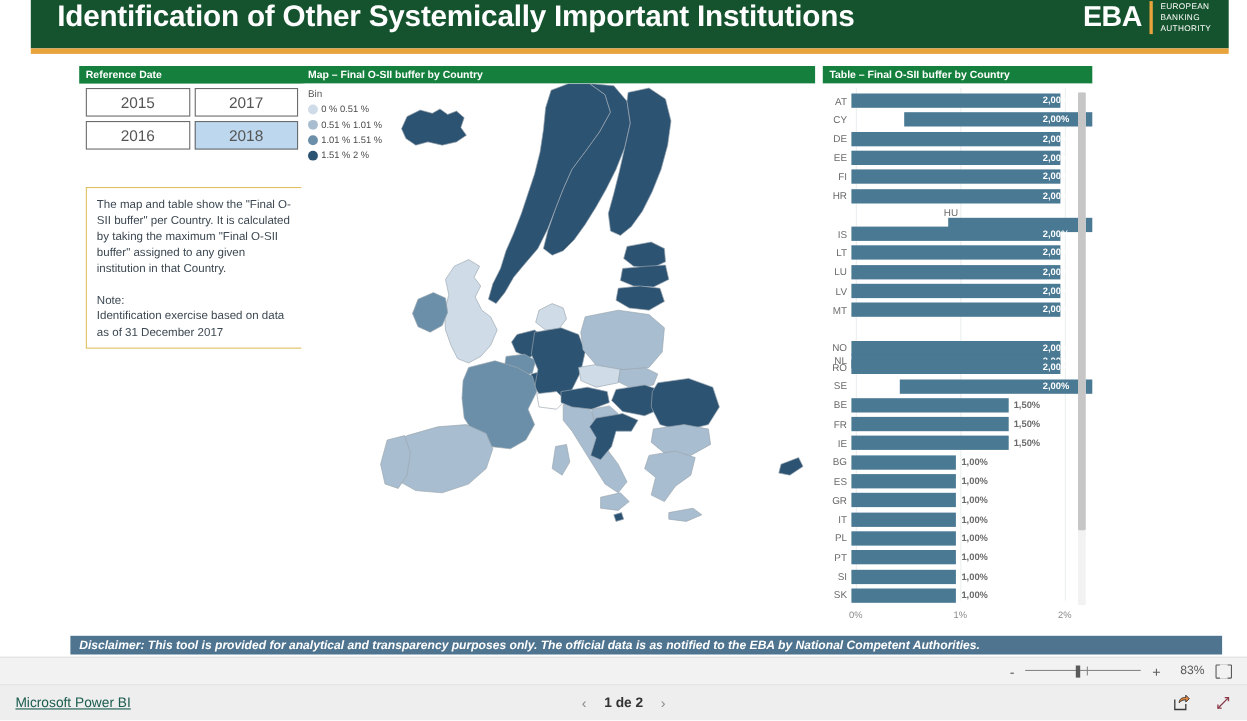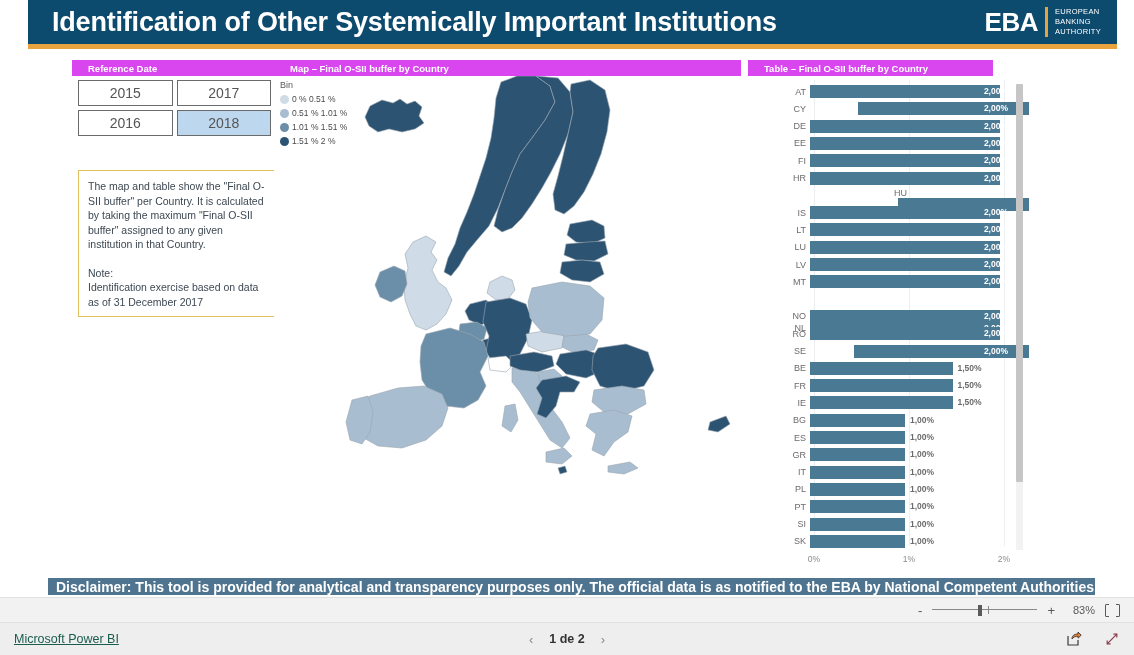--- a/index.html
+++ b/index.html
@@ -14,44 +14,44 @@
 
   
   #report {
     position: absolute; left: 28px; top: 0; width: 1089px; height: 597px;
     background: #ffffff;
   }
 
   
   .banner {
     position: absolute; left: 0; top: 0; width: 1089px; height: 44px;
-    background: #0c4a6e;
-    display: flex; align-items: center; justify-content: space-between;
+    background: #14532d;
+    display: flex; align-items: flex-start; justify-content: space-between;
     padding: 0 16px 0 24px;
   }
   .banner-title {
     color: #ffffff; font-size: 27px; font-weight: bold;
     letter-spacing: -0.2px; white-space: nowrap;
   }
   .eba-logo { display: flex; align-items: center; gap: 7px; }
   .eba-mark { color:#ffffff; font-size: 26px; font-weight: bold; letter-spacing: -0.5px; }
   .eba-bar { width: 3px; height: 30px; background: #e8a33d; }
   .eba-words { display:flex; flex-direction:column; justify-content:center; }
   .eba-words span { color:#ffffff; font-size: 7.5px; line-height: 10px; letter-spacing: 0.3px; }
   .banner-accent {
     position: absolute; left: 0; top: 44px; width: 1089px; height: 5px;
     background: #e8a33d;
   }
 
   
   .panel-header {
     position: absolute; height: 16px;
-    background: #d946ef; color: #ffffff;
+    background: #15803d; color: #ffffff;
     font-size: 9.5px; font-weight: bold;
-    display: flex; align-items: center; padding-left: 16px;
+    display: flex; align-items: center; padding-left: 6px;
     white-space: nowrap;
   }
 
   
   #slicer-header { left: 44px; top: 60px; width: 205px; }
   #slicer-body {
     position: absolute; left: 44px; top: 76px; width: 205px; height: 66px;
     display: grid; grid-template-columns: 1fr 1fr; grid-template-rows: 1fr 1fr;
     gap: 4px; padding: 4px 6px 6px 6px;
   }
@@ -80,21 +80,21 @@
   .legend { position: absolute; left: 6px; top: 4px; }
   .legend-title { font-size: 9px; color: #5a5a5a; margin-bottom: 4px; }
   .legend-row { display: flex; align-items: center; gap: 3px; margin-bottom: 4px; }
   .legend-dot { width: 9px; height: 9px; border-radius: 50%; flex: 0 0 auto; }
   .legend-label { font-size: 8.5px; color: #4a4a4a; white-space: nowrap; }
   #map-svg { position: absolute; left: 0; top: 0; }
 
   
   #table-header { left: 720px; top: 60px; width: 245px; }
   #table-body {
-    position: absolute; left: 756px; top: 76px; width: 245px; height: 495px;
+    position: absolute; left: 720px; top: 76px; width: 245px; height: 495px;
     background: #ffffff; overflow: hidden;
   }
   #bars-area { position: absolute; left: 0; top: 4px; width: 228px; height: 470px; }
   .bar-row {
     position: absolute; left: 0; height: 15px;
     display: flex; align-items: center; width: 228px;
   }
   .bar-cat {
     width: 26px; text-align: right; font-size: 9px; color: #6b6b6b;
     padding-right: 4px; flex: 0 0 auto;
@@ -116,23 +116,23 @@
     position: absolute; right: 6px; top: 8px; width: 7px; height: 466px;
     background: #f2f2f2;
   }
   #table-scroll .thumb {
     position: absolute; left: 0; top: 0; width: 7px; height: 398px;
     background: #c6c6c6; border-radius: 1px;
   }
 
   
   #disclaimer {
-    position: absolute; left: 20px; top: 578px; width: 1047px; height: 17px;
+    position: absolute; left: 36px; top: 578px; width: 1047px; height: 17px;
     background: #4e7490; color: #ffffff;
-    font-size: 14px; font-weight: bold;
+    font-size: 11px; font-style: italic; font-weight: bold;
     display: flex; align-items: center; padding-left: 8px;
     white-space: nowrap;
   }
 
   
   #zoombar {
     position: absolute; left: 0; top: 597px; width: 1134px; height: 25px;
     background: #f2f2f2; border-top: 1px solid #e1e1e1;
     display: flex; align-items: center; justify-content: flex-end;
     padding-right: 14px; gap: 10px;

